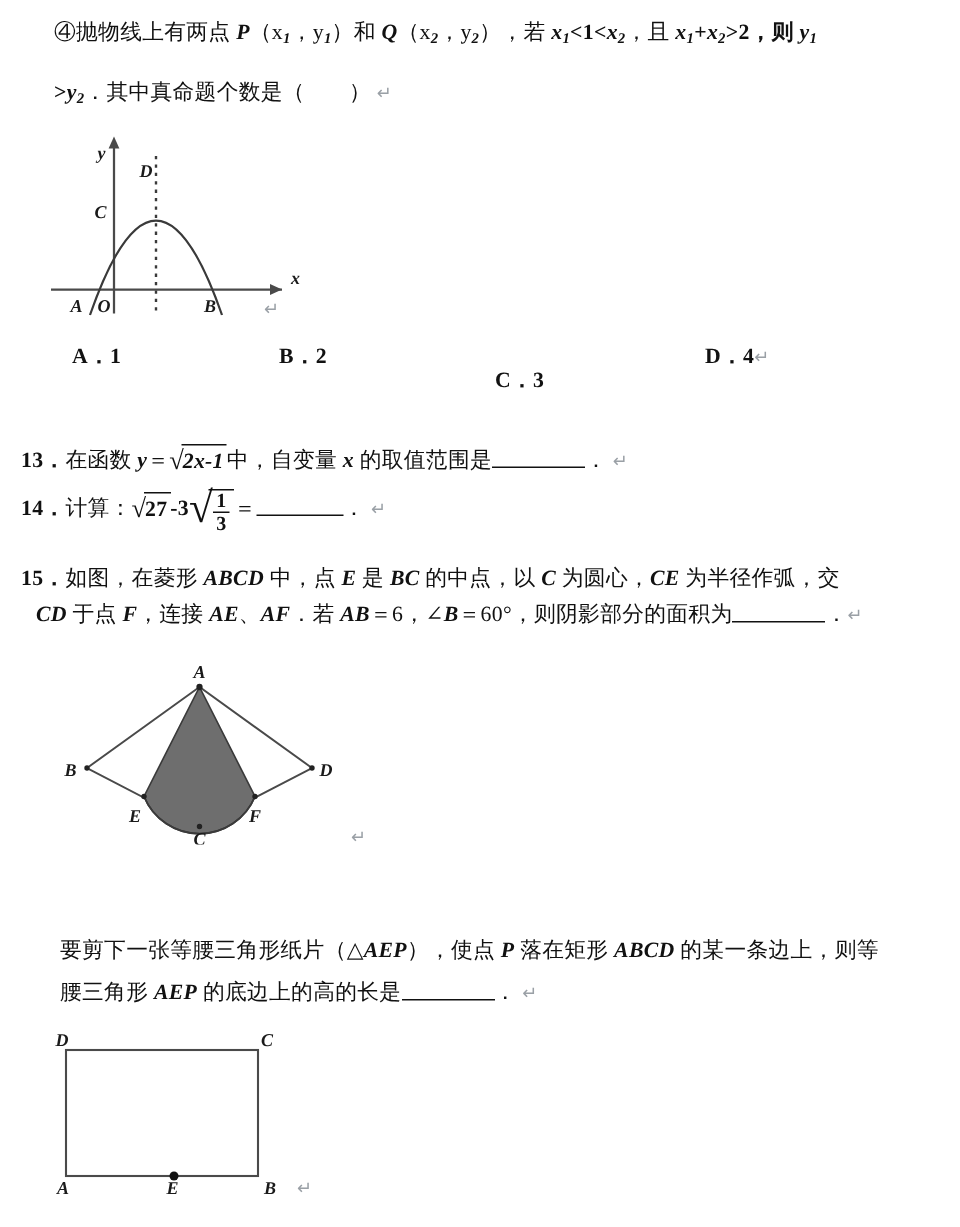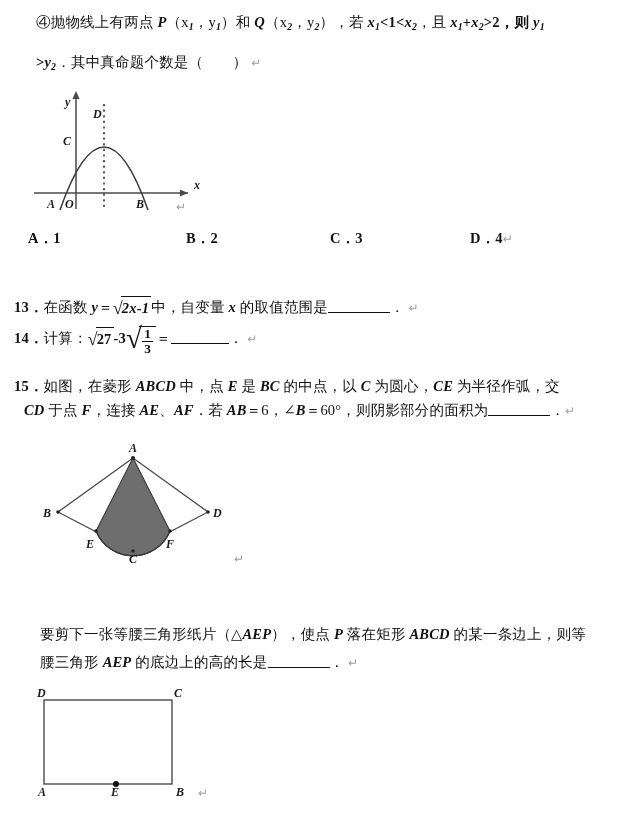--- a/index.html
+++ b/index.html
@@ -154,27 +154,27 @@
       <text class="fig-label" x="19" y="122">A</text>
       <text class="fig-label" x="108" y="122">B</text>
       <text class="fig-label" x="35" y="59">C</text>
       <text class="fig-label" x="65" y="32">D</text>
     </svg>
   </div>
   <div class="qline" style="left:176px; top:196px;">
     <span class="pilcrow">↵</span>
   </div>
 
-  <div class="qline bold" style="left:28px; top:228px;">
+  <div class="qline bold" style="left:48px; top:228px;">
     <span>A．1</span>
   </div>
   <div class="qline bold" style="left:186px; top:228px;">
     <span>B．2</span>
   </div>
-  <div class="qline bold" style="left:330px; top:228px;">
+  <div class="qline bold" style="left:330px; top:244px;">
     <span>C．3</span>
   </div>
   <div class="qline bold" style="left:470px; top:228px;">
     <span>D．4</span><span class="pilcrow">↵</span>
   </div>
 
 
   <div class="qline" style="left:14px; top:296px;">
     <span class="bold">13．</span><span>在函数 </span><span class="ital">y</span><span>＝</span><span class="rad"><span class="sign">√</span><span class="body ital">2x-1</span></span><span>中，自变量 </span><span class="ital">x</span><span> 的取值范围是</span><span class="blank"></span><span>．</span> <span class="pilcrow">↵</span>
   </div>

